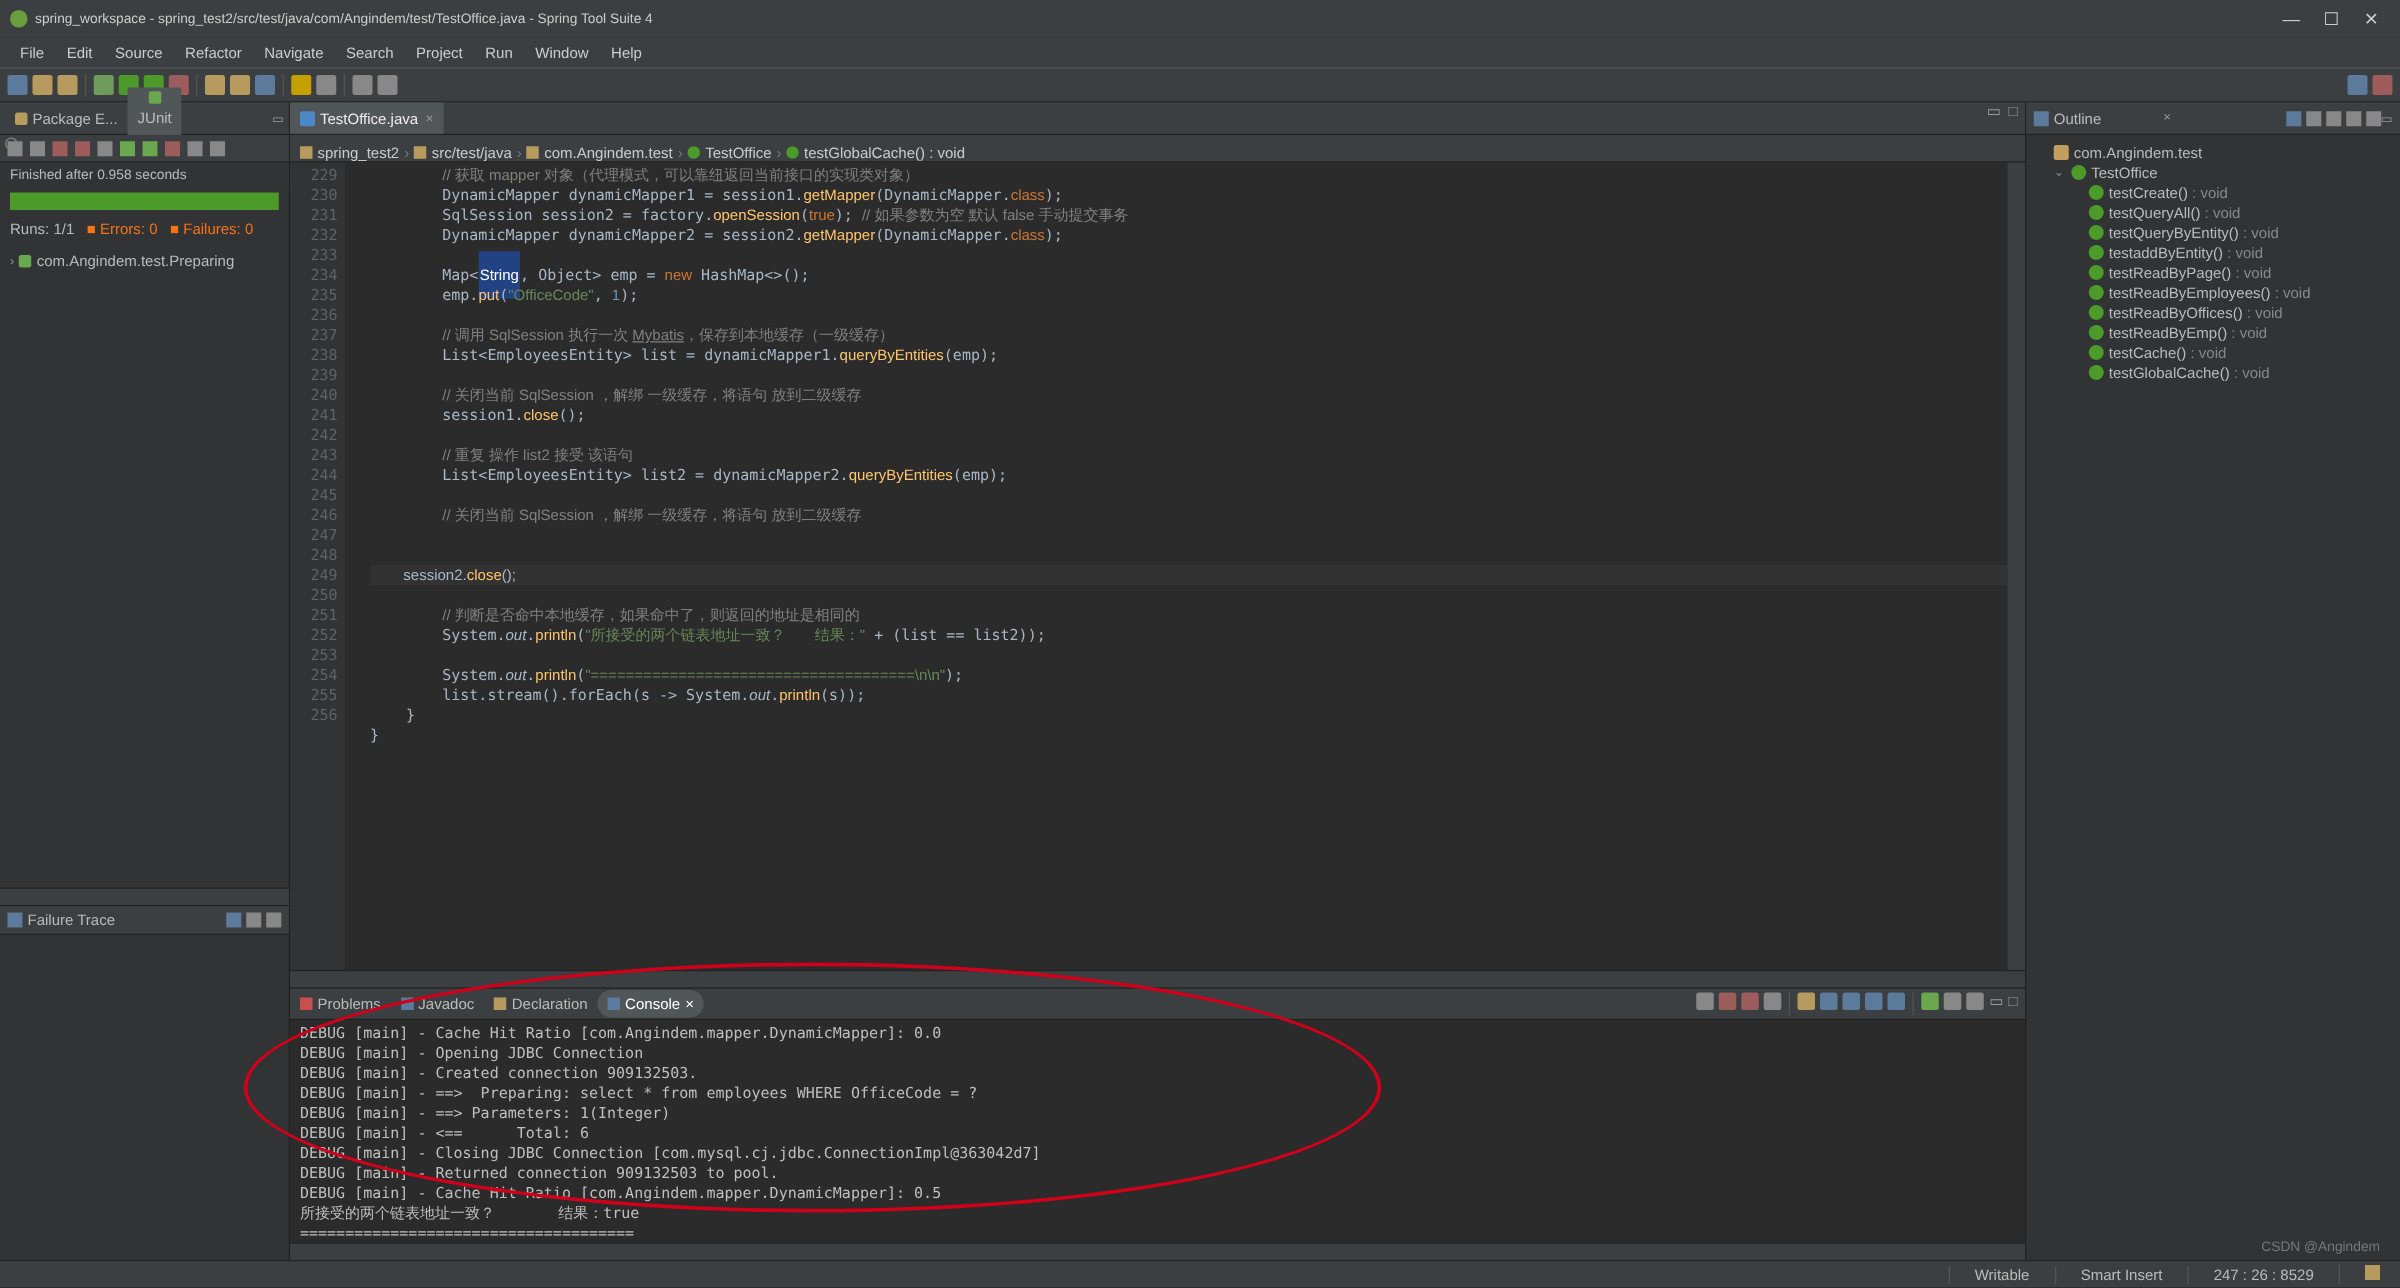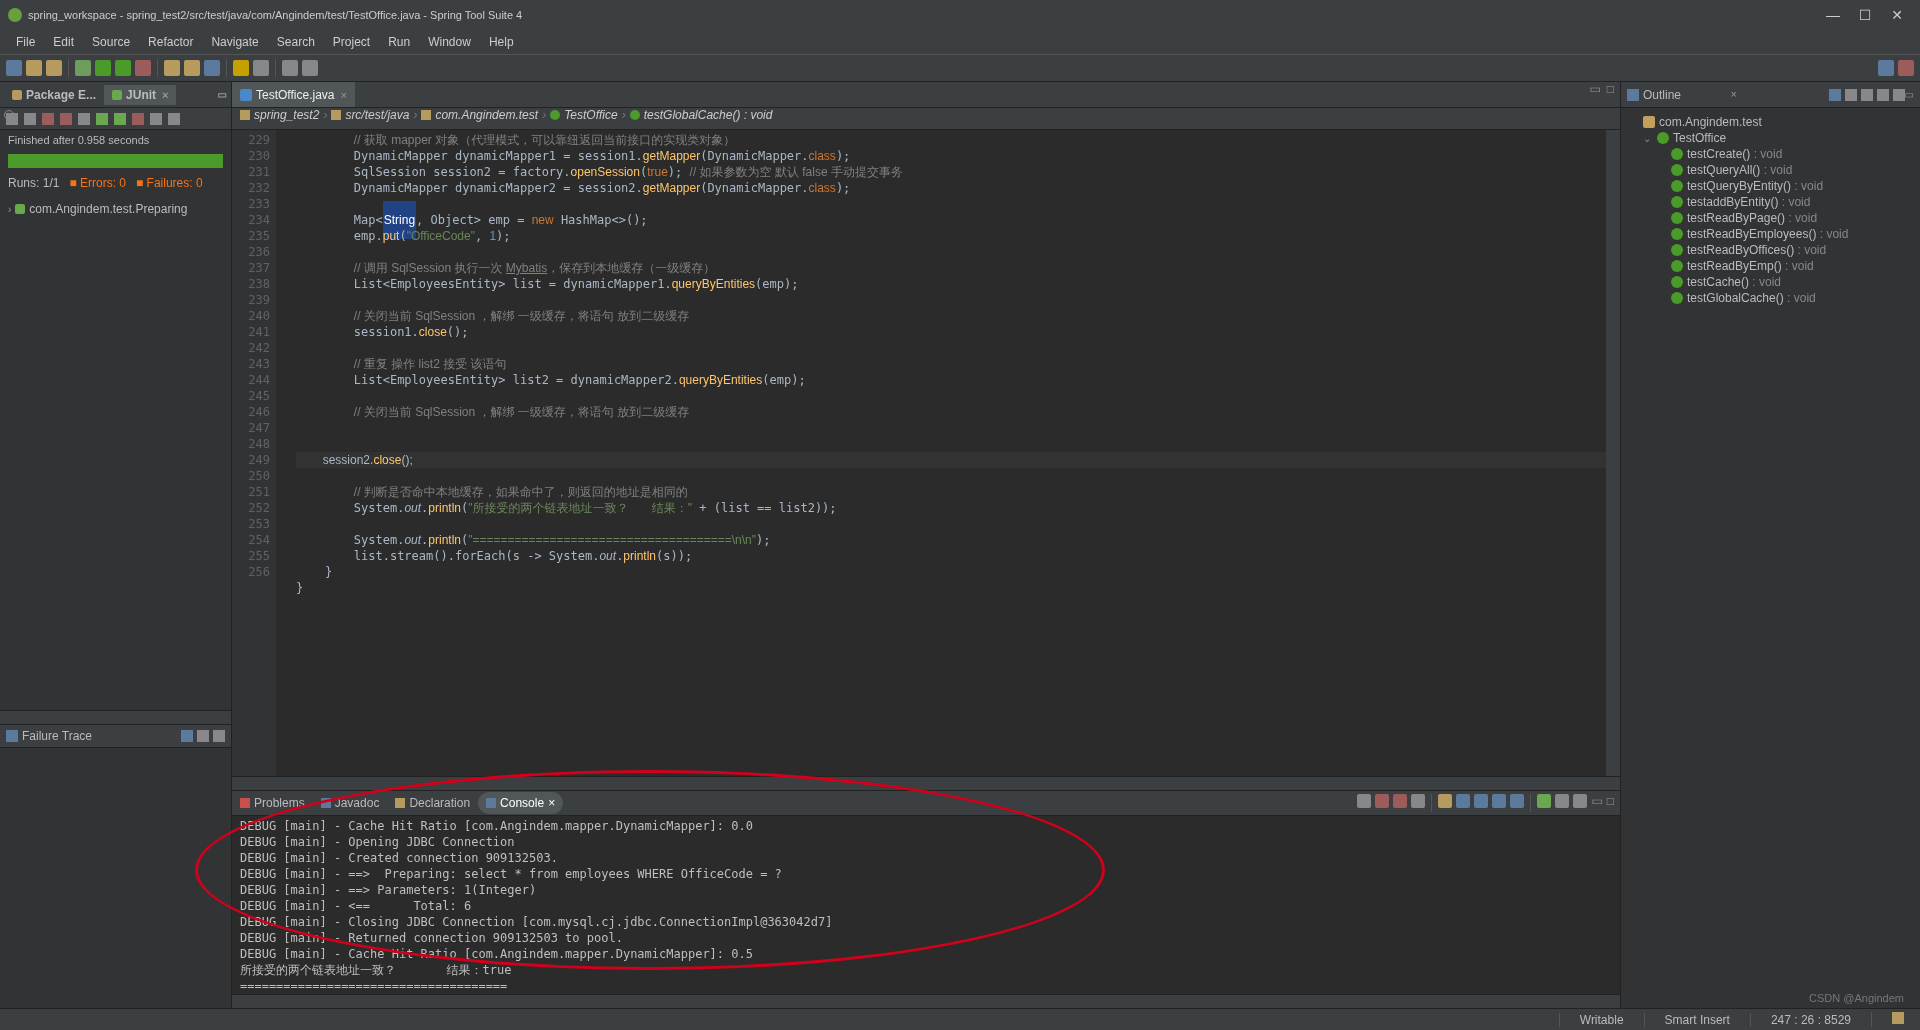--- a/index.html
+++ b/index.html
@@ -10,44 +10,44 @@
 .win-controls { display:flex; gap:18px; padding-right:8px; }
 .win-btn { width:14px; height:14px; display:flex; align-items:center; justify-content:center; cursor:pointer; font-size:14px; color:#ccc;}
 .menubar { height:24px; background:#3c3f41; display:flex; align-items:center; padding:0 8px; gap:2px; }
 .menubar span { padding:2px 8px; color:#ccc; cursor:pointer; font-size:12px;}
 .toolbar { height:28px; background:#3c3f41; border-top:1px solid #555; border-bottom:1px solid #222; display:flex; align-items:center; padding:0 6px; gap:4px; }
 .tb-icon { width:16px; height:16px; border-radius:2px; }
 .tb-sep { width:1px; height:18px; background:#555; margin:0 2px;}
 .main { display:flex; height:calc(100% - 30px - 24px - 28px - 22px); }
 
 .left-panel { width:232px; background:#313335; border-right:1px solid #222; display:flex; flex-direction:column; }
-.left-headers { display:flex; align-items:center; background:#3c3f41; height:26px; border-bottom:1px solid #222; padding-left:4px;font-weight:bold;}
+.left-headers { display:flex; align-items:center; background:#3c3f41; height:26px; border-bottom:1px solid #222; padding-left:4px;}
 .tab { display:flex; align-items:center; gap:4px; padding:3px 8px; color:#bbb; font-size:11px;}
-.tab.active { background:#515658; }
+.tab.active { background:#515658;flex-direction:column; }
 .tab .close{ font-size:11px; color:#999; margin-left:2px;}
 .junit-toolbar { height:22px; display:flex; align-items:center; gap:6px; padding:0 6px; background:#3c3f41; border-bottom:1px solid #222;}
 .jicon { width:12px; height:12px; }
 .finished { padding:4px 8px; font-size:11px; background:#313335;}
 .progress { height:14px; background:#4c9a2a; margin:4px 8px; }
 .stats { display:flex; gap:10px; padding:4px 8px; font-size:11px;}
 .stats .err{ color:#f97316;}
 .tree { padding:6px 8px; font-size:11px; }
 .tree-item { display:flex; align-items:center; gap:4px; padding:2px 0;}
 .tree-chev { font-size:10px; color:#999;}
 .ft-header { display:flex; align-items:center; padding:4px 6px; background:#3c3f41; border-top:1px solid #222; border-bottom:1px solid #222; font-size:11px; margin-top:auto;}
 .ft-header .sp{ flex:1;}
 .ft-header .ic{ width:12px; height:12px; margin-left:4px;}
 
 .center { flex:1; display:flex; flex-direction:column; background:#2b2b2b; }
 .editor-tabs { height:26px; background:#3c3f41; display:flex; border-bottom:1px solid #222;}
 .etab { display:flex; align-items:center; gap:4px; padding:4px 8px; background:#515658; font-size:11px; color:#eee;}
 .etab .tic{ width:12px; height:12px; background:#4a88c7; border-radius:2px;}
 .etab .x{ color:#999; font-size:11px; margin-left:2px;}
 .min-btns{ margin-left:auto; display:flex; gap:6px; padding-right:6px; color:#999; font-size:11px;}
-.breadcrumb { height:22px; background:#3c3f41; display:flex; align-items:flex-start; padding:0 8px; font-size:11px; color:#ccc; gap:4px; border-bottom:1px solid #222;font-style:italic;}
+.breadcrumb { height:22px; background:#3c3f41; display:flex; align-items:flex-end; padding:0 8px; font-size:11px; color:#ccc; gap:4px; border-bottom:1px solid #222;}
 .bc-item{ display:flex; align-items:center; gap:4px;}
 .bc-sep{ color:#777;}
 .editor-area { flex:1; display:flex; overflow:hidden; position:relative; background:#2b2b2b; }
 .gutter { width:44px; background:#313335; text-align:right; padding:2px 6px 2px 0; color:#606366; font-family:Consolas,monospace; font-size:12px; line-height:16px;}
 .code { flex:1; padding:2px 0 2px 20px; font-family:Consolas,monospace; font-size:12px; line-height:16px; white-space:pre; color:#a9b7c6; overflow:hidden;}
 .kw{ color:#cc7832;} .str{color:#6a8759;} .mth{color:#ffc66d;} .cmt{color:#808080;} .num{color:#6897bb;} .hl{ background:#214283; color:#fff; padding:12px 1px;}
 .cur-line{ background:#323232; display:inline-block; width:100%;margin-top:32px;}
 .vscroll { width:14px; background:#3c3f41; }
 
 .bottom-tabs { height:26px; background:#3c3f41; display:flex; align-items:center; border-top:1px solid #222; border-bottom:1px solid #222;}

